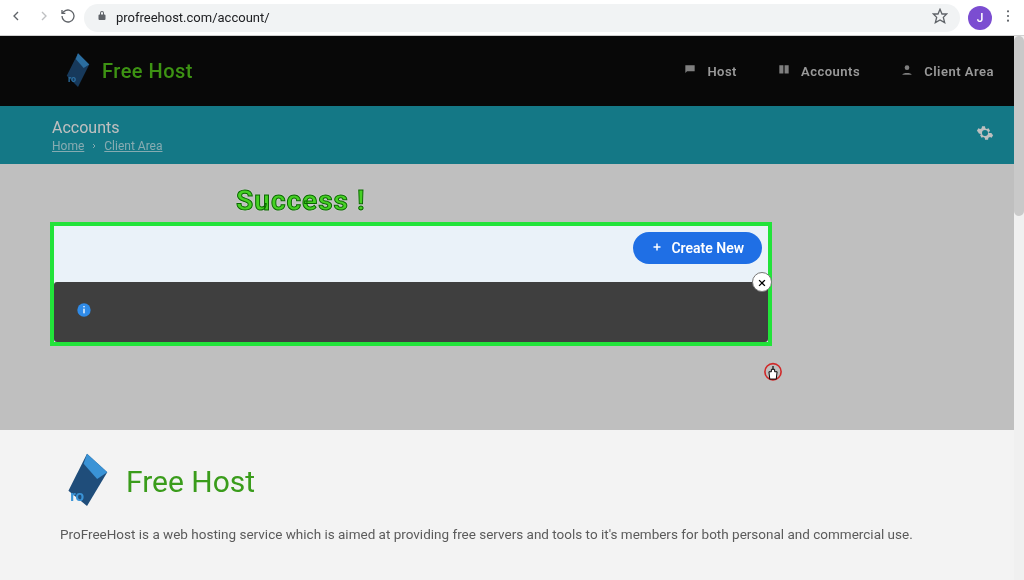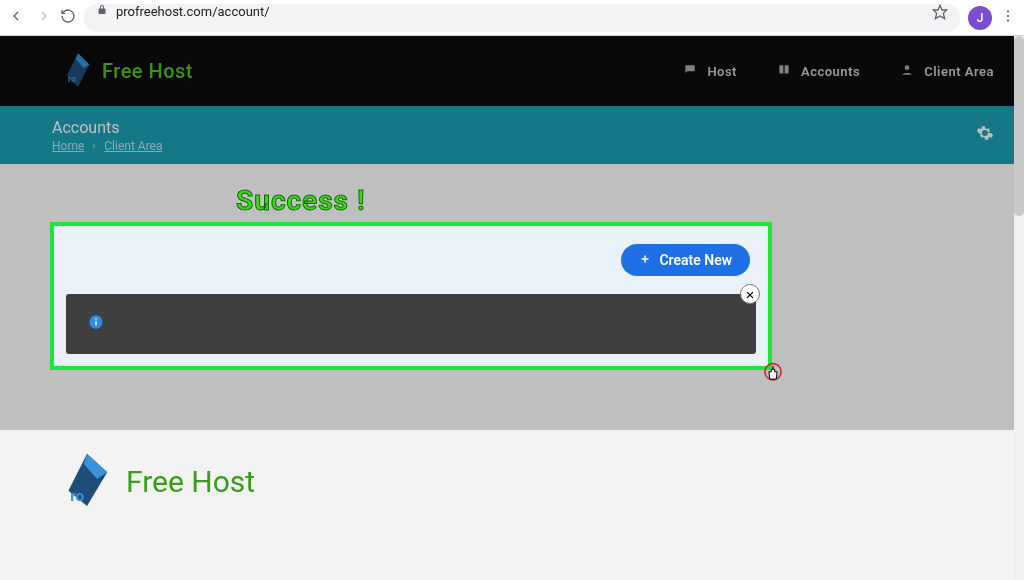--- a/index.html
+++ b/index.html
@@ -3,21 +3,21 @@
 <meta charset="utf-8">
 <style>
   * { margin: 0; padding: 0; box-sizing: border-box; font-family: -apple-system, BlinkMacSystemFont, "Segoe UI", Roboto, Helvetica, Arial, sans-serif; }
   body { width: 1024px; height: 580px; overflow: hidden; background: #fff; }
 
   
   .browser-bar { height: 36px; background: #fff; border-bottom: 1px solid #d0d0d0; display: flex; align-items: center; padding: 0 8px; gap: 8px; position: relative; }
   .nav-arrows { display: flex; gap: 12px; color: #5f6368; }
   .nav-arrow svg { width: 16px; height: 16px; }
   .reload-icon svg { width: 16px; height: 16px; color: #5f6368; }
-  .url-bar { flex: 1; background: #f1f3f4; border-radius: 14px; height: 28px; display: flex; align-items: flex-start; padding: 0 12px; gap: 8px; color: #5f6368; font-size: 13px; }
+  .url-bar { flex: 1; background: #f1f3f4; border-radius: 14px; height: 28px; display: flex; align-items: center; padding: 0 12px; gap: 8px; color: #5f6368; font-size: 13px; }
   .lock-icon svg { width: 12px; height: 12px; color: #5f6368; }
   .url-text { flex: 1; color: #202124; }
   .star-icon svg { width: 16px; height: 16px; color: #5f6368; }
   .avatar-circle { width: 24px; height: 24px; border-radius: 50%; background: #7b4dd1; color: #fff; display: flex; align-items: center; justify-content: center; font-size: 12px; font-weight: 500; }
   .kebab svg { width: 16px; height: 16px; color: #5f6368; }
 
   
   .site-header { background: #0b0b0b; height: 70px; display: flex; align-items: center; padding: 0 30px 0 60px; }
   .logo-block { display: flex; align-items: center; gap: 6px; }
   .logo-mark svg { width: 36px; height: 36px; }
@@ -47,21 +47,21 @@
     top: 184px; left: 236px;
     font-size: 28px; font-weight: 700;
     color: #46d124;
     -webkit-text-stroke: 1px #0a6600;
     text-shadow: 0 0 2px #fff;
     letter-spacing: 1px;
     z-index: 60;
   }
 
   
-  .content-wrap { position: absolute; top: 222px; left: 50px; width: 722px; border: 4px solid #22e33a; background: #eaf2f9; padding: 12px; z-index: 50; }
+  .content-wrap { position: absolute; top: 222px; left: 50px; width: 722px; border: 4px solid #22e33a; background: #eaf2f9; z-index: 50; }
   .toolbar-row { display: flex; justify-content: flex-end; padding: 6px 6px 18px 6px; }
   .create-btn { background: #1f6fe5; color: #fff; border-radius: 18px; padding: 8px 18px; display: flex; align-items: center; gap: 8px; font-size: 14px; font-weight: 600; }
   .create-btn svg { width: 12px; height: 12px; }
 
   .notice-wrap { position: relative; }
   .notice-bar { background: #3f3f3f; color: #e4e4e4; border-radius: 3px; padding: 20px 22px; display: flex; align-items: center; gap: 12px; font-size: 15px; }
   .notice-icon svg { width: 16px; height: 16px; color: #2f8be8; fill: #2f8be8; }
   .close-badge { position: absolute; top: -10px; right: -4px; width: 20px; height: 20px; border-radius: 50%; background: #fff; border: 1px solid #777; display: flex; align-items: center; justify-content: center; }
   .close-badge svg { width: 10px; height: 10px; color: #000; }
 
@@ -223,17 +223,18 @@
   <div class="footer-logo">
     <span>
       <svg viewBox="0 0 64 64">
           <polygon points="10,46 32,2 56,24 32,64" fill="#1f4d7a"></polygon>
           <polygon points="32,2 56,24 44,32 28,14" fill="#3a93d6"></polygon>
           <text x="12" y="58" font-size="18" fill="#3a93d6" font-family="Arial" font-weight="bold">ro</text>
         </svg>
     </span>
     <span class="footer-logo-text">Free Host</span>
   </div>
+  <div class="footer-desc">ProFreeHost is a web hosting service which is aimed at providing free servers and tools to it's members for both personal and commercial use.</div>
 </div>
 
 <div class="scroll-track">
   <div class="scroll-thumb"></div>
 </div>
 
 </body></html>

